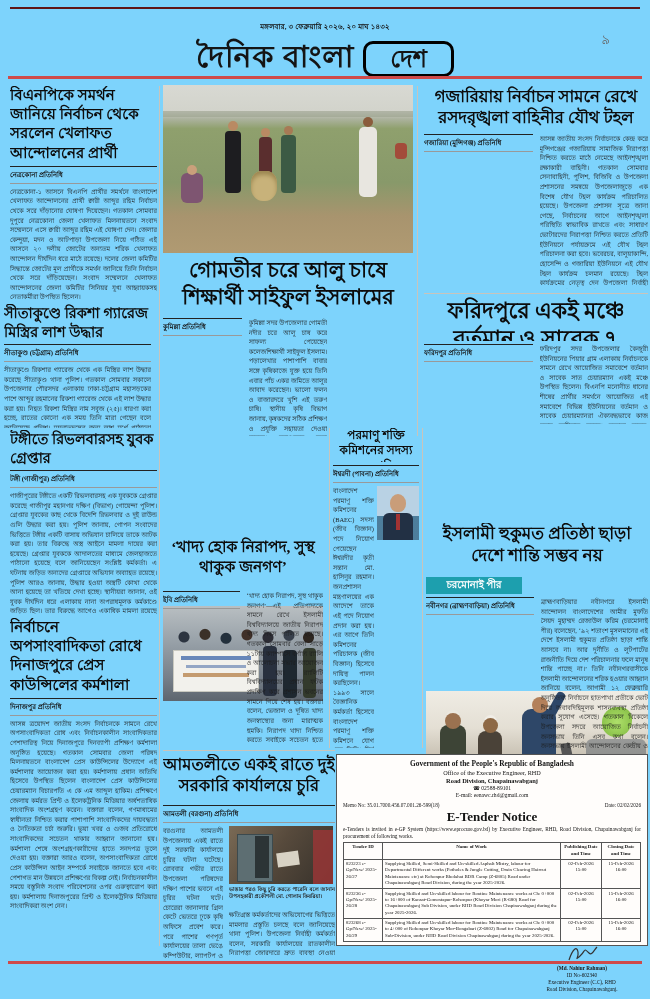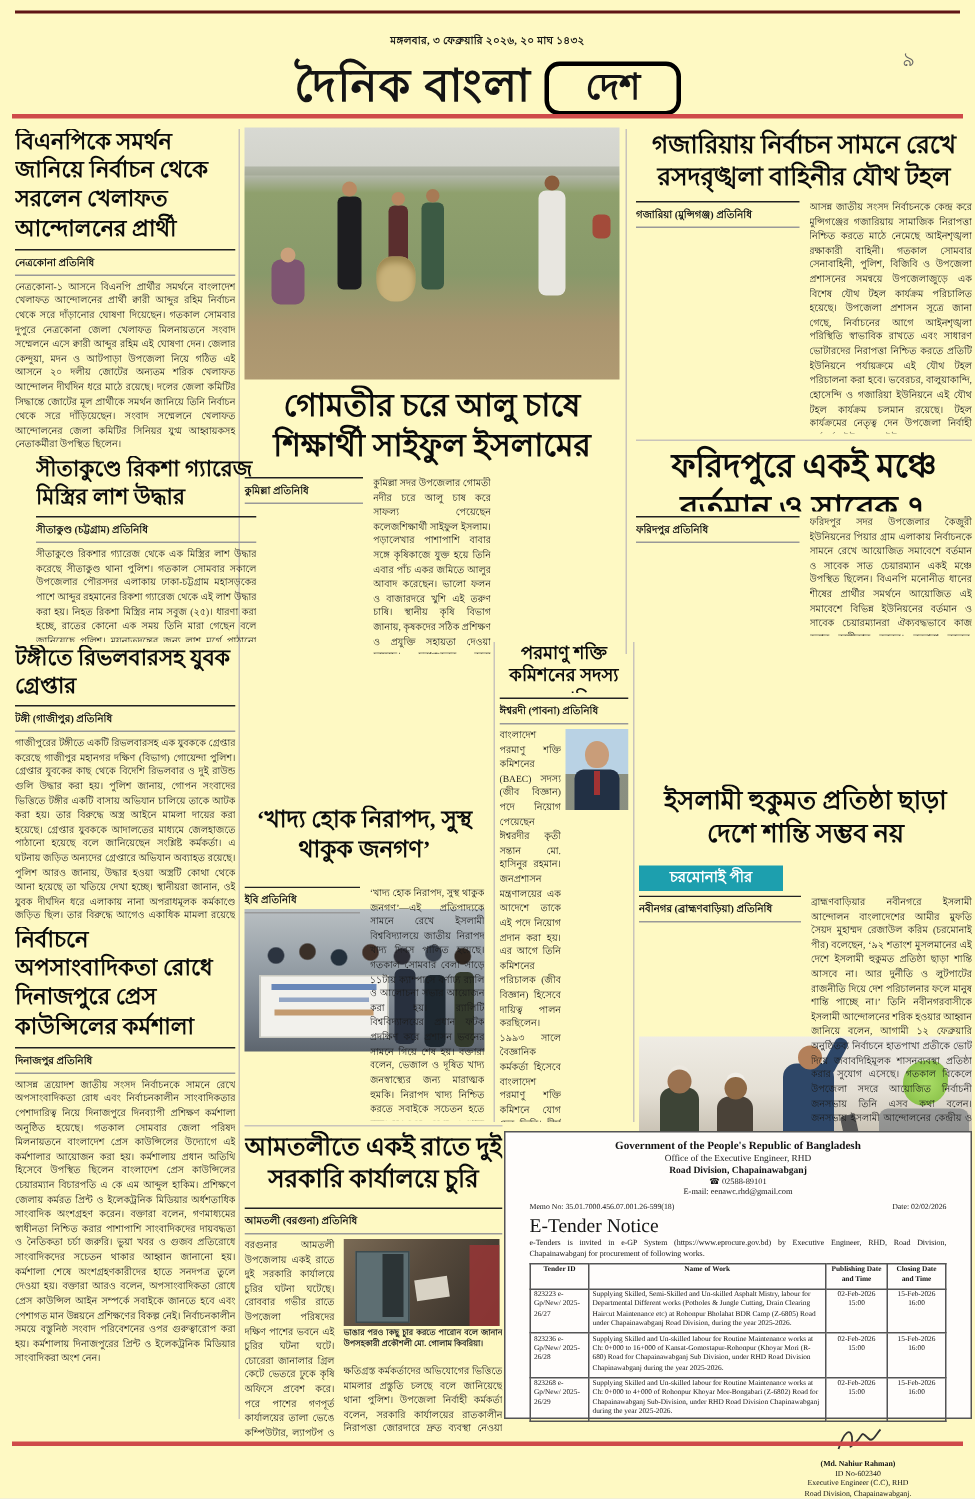--- a/index.html
+++ b/index.html
@@ -1,16 +1,16 @@
 <!DOCTYPE html>
 <html><head>
 <meta charset="utf-8">
 <style>
   html,body{margin:0;padding:0;background:#e9e7e2;}
-  #paper{position:relative;width:650px;height:999px;background:#fef9c3;margin:0 auto;
+  #paper{position:relative;width:650px;height:999px;background:#7dd3fc;margin:0 auto;
          font-family:"Liberation Serif","DejaVu Serif",serif;color:#141414;overflow:hidden;}
   .abs{position:absolute;}
   .rule-dark{background:#5f1616;height:2px;}
   .rule-red{background:#cf4a4a;}
   .hairline-v{width:1px;background:#c9c4bb;}
   .hairline-h{height:1px;background:#c9c4bb;}
   .dateline{width:100%;text-align:center;font-size:7px;font-weight:bold;letter-spacing:.2px;}
   .masthead-row{width:100%;display:flex;justify-content:center;align-items:center;gap:9px;}
   .masthead-title{font-size:30px;font-weight:700;letter-spacing:1px;}
   .masthead-logo{font-size:24px;font-weight:900;border:3.5px solid #000;border-radius:10px;padding:0 24px;line-height:1.25;}
@@ -20,28 +20,28 @@
   .byline{font-size:6.8px;font-weight:bold;border-top:1.4px solid #222;border-bottom:.6px solid #999;
           padding:2px 0;margin:3px 0 3px 0;}
   .body{font-size:6.4px;line-height:1.5;text-align:justify;overflow:hidden;color:#1d1d1d;}
   .cols2{column-count:2;column-gap:7px;}
   .cols3{column-count:3;column-gap:7px;}
   .photo{overflow:hidden;position:relative;background:#bbb;}
   .shape{position:absolute;}
   .cap{font-size:5.4px;line-height:1.35;text-align:justify;font-weight:bold;color:#222;}
   .label-teal{background:#1d9fae;color:#fff;font-weight:bold;font-size:10px;display:flex;align-items:center;justify-content:center;}
   
-  .tender{border:1px solid #555;background:#fffdfb;padding:4px 16px;box-sizing:border-box;font-family:"Liberation Serif",serif;}
+  .tender{border:1px solid #555;background:#fffdfb;padding:4px 6px;box-sizing:border-box;font-family:"Liberation Serif",serif;}
   .t-c{text-align:center;line-height:1.3;}
   .t-h1{font-size:7.4px;font-weight:bold;}
   .t-h2{font-size:6.2px;}
   .t-h3{font-size:6.4px;font-weight:bold;}
   .t-sm{font-size:5.6px;}
   .t-memo{display:flex;justify-content:space-between;font-size:5.2px;margin-top:2px;}
-  .t-title{font-size:13px;font-weight:normal;margin:1px 0;}
+  .t-title{font-size:13px;font-weight:bold;text-align:center;margin:1px 0;}
   .t-intro{font-size:5.3px;line-height:1.35;text-align:justify;margin-bottom:2px;}
   table.tnd{width:100%;border-collapse:collapse;font-size:4.9px;line-height:1.3;}
   table.tnd th,table.tnd td{border:.6px solid #555;padding:1.5px 2px;vertical-align:top;text-align:left;}
   table.tnd th{text-align:center;font-weight:bold;}
   .sig{margin-top:2px;text-align:center;float:right;width:118px;font-size:5.2px;line-height:1.3;}
   .sig .nm{font-weight:bold;}
 </style>
 </head>
 <body>
 
@@ -62,21 +62,21 @@
   <div class="abs hairline-v" style="left:422px;top:428px;height:320px;"></div>
   <div class="abs hairline-h" style="left:424px;top:293px;width:224px;"></div>
   <div class="abs hairline-h" style="left:163px;top:750px;width:172px;"></div>
 
   <div class="abs" style="left:10px;top:86px;width:147px;height:216px;overflow:hidden;">
     <div class="hl" style="font-size:15px;">বিএনপিকে সমর্থন জানিয়ে নির্বাচন থেকে সরলেন খেলাফত আন্দোলনের প্রার্থী</div>
     <div class="byline">নেত্রকোনা প্রতিনিধি</div>
     <div class="body" style="height:120px;">নেত্রকোনা-১ আসনে বিএনপি প্রার্থীর সমর্থনে বাংলাদেশ খেলাফত আন্দোলনের প্রার্থী ক্বারী আব্দুর রহিম নির্বাচন থেকে সরে দাঁড়ানোর ঘোষণা দিয়েছেন। গতকাল সোমবার দুপুরে নেত্রকোনা জেলা খেলাফত মিলনায়তনে সংবাদ সম্মেলনে এসে ক্বারী আব্দুর রহিম এই ঘোষণা দেন। জেলার কেন্দুয়া, মদন ও আটপাড়া উপজেলা নিয়ে গঠিত এই আসনে ২০ দলীয় জোটের অন্যতম শরিক খেলাফত আন্দোলন দীর্ঘদিন ধরে মাঠে রয়েছে। দলের জেলা কমিটির সিদ্ধান্তে জোটের মূল প্রার্থীকে সমর্থন জানিয়ে তিনি নির্বাচন থেকে সরে দাঁড়িয়েছেন। সংবাদ সম্মেলনে খেলাফত আন্দোলনের জেলা কমিটির সিনিয়র যুগ্ম আহ্বায়কসহ নেতাকর্মীরা উপস্থিত ছিলেন।</div>
   </div>
 
-  <div class="abs" style="left:24px;top:304px;width:147px;height:124px;overflow:hidden;">
+  <div class="abs" style="left:4px;top:304px;width:147px;height:124px;overflow:hidden;">
     <div class="hl" style="font-size:14.5px;">সীতাকুণ্ডে রিকশা গ্যারেজ মিস্ত্রির লাশ উদ্ধার</div>
     <div class="byline">সীতাকুণ্ড (চট্টগ্রাম) প্রতিনিধি</div>
     <div class="body" style="height:68px;">সীতাকুণ্ডে রিকশার গ্যারেজ থেকে এক মিস্ত্রির লাশ উদ্ধার করেছে সীতাকুণ্ড থানা পুলিশ। গতকাল সোমবার সকালে উপজেলার পৌরসদর এলাকায় ঢাকা-চট্টগ্রাম মহাসড়কের পাশে আব্দুর রহমানের রিকশা গ্যারেজ থেকে এই লাশ উদ্ধার করা হয়। নিহত রিকশা মিস্ত্রির নাম সবুজ (২৫)। ধারণা করা হচ্ছে, রাতের কোনো এক সময় তিনি মারা গেছেন বলে জানিয়েছে পুলিশ। ময়নাতদন্তের জন্য লাশ মর্গে পাঠানো হয়েছে এবং অপমৃত্যুর মামলা প্রক্রিয়াধীন বলে জানান থানার ভারপ্রাপ্ত কর্মকর্তা।</div>
   </div>
 
   <div class="abs" style="left:10px;top:430px;width:147px;height:186px;overflow:hidden;">
     <div class="hl" style="font-size:14.5px;">টঙ্গীতে রিভলবারসহ যুবক গ্রেপ্তার</div>
     <div class="byline">টঙ্গী (গাজীপুর) প্রতিনিধি</div>
     <div class="body" style="height:130px;">গাজীপুরের টঙ্গীতে একটি রিভলবারসহ এক যুবককে গ্রেপ্তার করেছে গাজীপুর মহানগর দক্ষিণ (বিভাগ) গোয়েন্দা পুলিশ। গ্রেপ্তার যুবকের কাছ থেকে বিদেশি রিভলবার ও দুই রাউন্ড গুলি উদ্ধার করা হয়। পুলিশ জানায়, গোপন সংবাদের ভিত্তিতে টঙ্গীর একটি বাসায় অভিযান চালিয়ে তাকে আটক করা হয়। তার বিরুদ্ধে অস্ত্র আইনে মামলা দায়ের করা হয়েছে। গ্রেপ্তার যুবককে আদালতের মাধ্যমে জেলহাজতে পাঠানো হয়েছে বলে জানিয়েছেন সংশ্লিষ্ট কর্মকর্তা। এ ঘটনায় জড়িত অন্যদের গ্রেপ্তারে অভিযান অব্যাহত রয়েছে। পুলিশ আরও জানায়, উদ্ধার হওয়া অস্ত্রটি কোথা থেকে আনা হয়েছে তা খতিয়ে দেখা হচ্ছে। স্থানীয়রা জানান, ওই যুবক দীর্ঘদিন ধরে এলাকায় নানা অপরাধমূলক কর্মকাণ্ডে জড়িত ছিল। তার বিরুদ্ধে আগেও একাধিক মামলা রয়েছে বলে পুলিশ নিশ্চিত করেছে।</div>
   </div>

